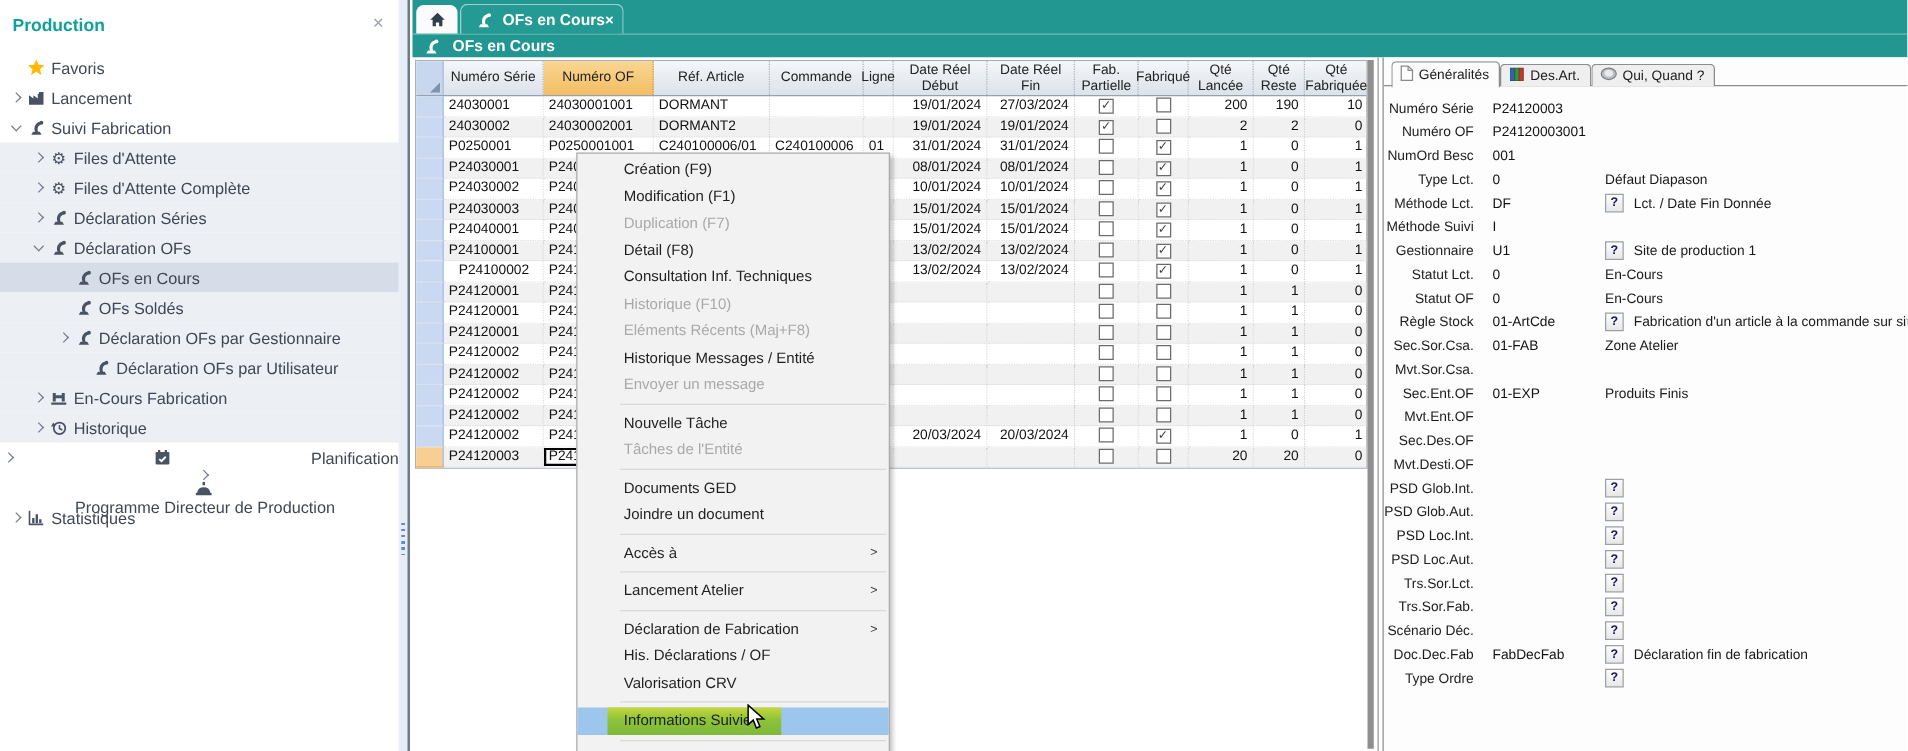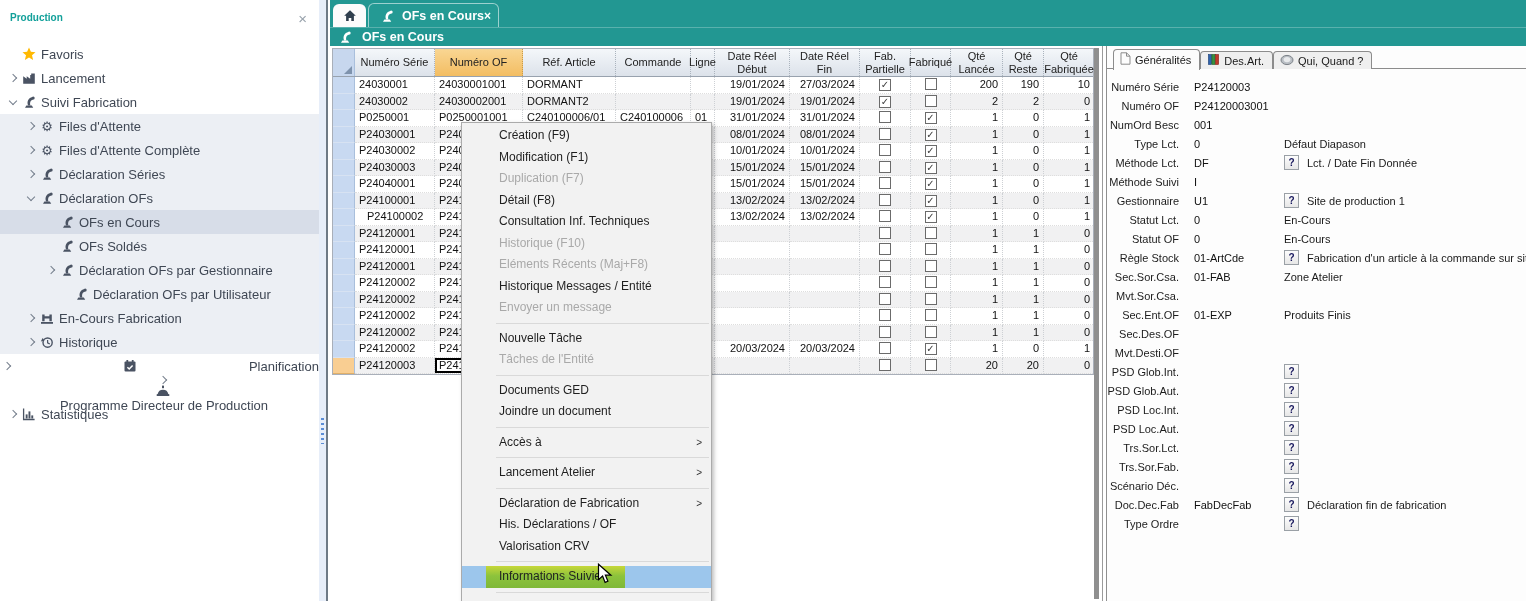--- a/index.html
+++ b/index.html
@@ -3,21 +3,21 @@
 <meta charset="utf-8">
 <style>
   * { box-sizing: border-box; margin: 0; padding: 0; }
   html,body { width:1526px; height:601px; overflow:hidden; background:#fff;
               font-family:"Liberation Sans", sans-serif; }
   #app { position:relative; width:1526px; height:601px; }
 
   
   #sidebar { position:absolute; left:0; top:0; width:319px; height:601px; background:#fff; }
   .sb-header { position:absolute; left:0; top:0; width:100%; height:36px; }
-  .sb-title { position:absolute; left:10px; top:12px; font-size:10px; font-weight:bold; color:#12A09A;text-align:right; }
+  .sb-title { position:absolute; left:10px; top:12px; font-size:14px; font-weight:bold; color:#12A09A;text-align:right; }
   .sb-close { position:absolute; right:12px; top:10px; font-size:15px; color:#98A2AC; cursor:default; }
   #tree { position:absolute; left:0; top:42px; width:100%; }
   .tree-item { display:flex; align-items:center; height:24px; width:100%; font-size:13px; color:#3F4754; }
   .tree-item.zone { background:#ECEFF4; }
   .tree-item.selected { background:#D7DDE8; }
   .texp { width:14px; display:flex; justify-content:center; align-items:center; flex:none; }
   .chev { width:6px; height:6px; border-right:1.6px solid #747E8C; border-bottom:1.6px solid #747E8C;
           transform:rotate(-45deg); margin-top:-1px; }
   .chev.open { transform:rotate(45deg); margin-top:-3px; }
   .ticon { width:18px; height:15px; display:flex; justify-content:center; align-items:center;
@@ -741,20 +741,25 @@
               <span class="flabel">Mvt.Sor.Csa.</span>
               <span class="fvalue"></span>
               <span class="fdesc"></span>
             </div>
             <div class="frow">
               <span class="flabel">Sec.Ent.OF</span>
               <span class="fvalue">01-EXP</span>
               <span class="fdesc">
                 <span class="fdesc-text">Produits Finis</span>
               </span>
+            </div>
+            <div class="frow">
+              <span class="flabel">Mvt.Ent.OF</span>
+              <span class="fvalue"></span>
+              <span class="fdesc"></span>
             </div>
             <div class="frow">
               <span class="flabel">Sec.Des.OF</span>
               <span class="fvalue"></span>
               <span class="fdesc"></span>
             </div>
             <div class="frow">
               <span class="flabel">Mvt.Desti.OF</span>
               <span class="fvalue"></span>
               <span class="fdesc"></span>

